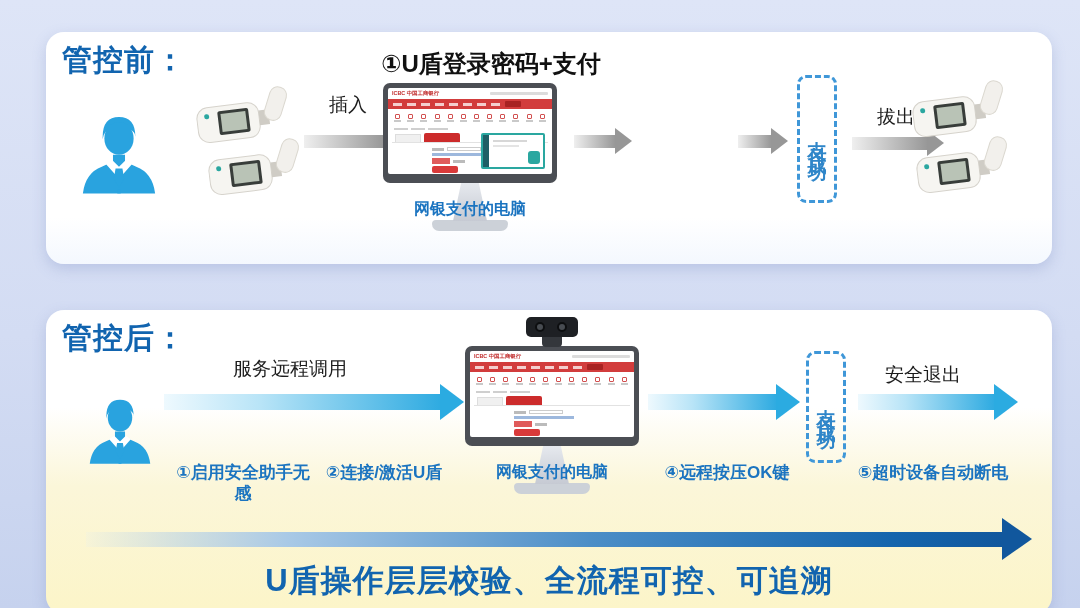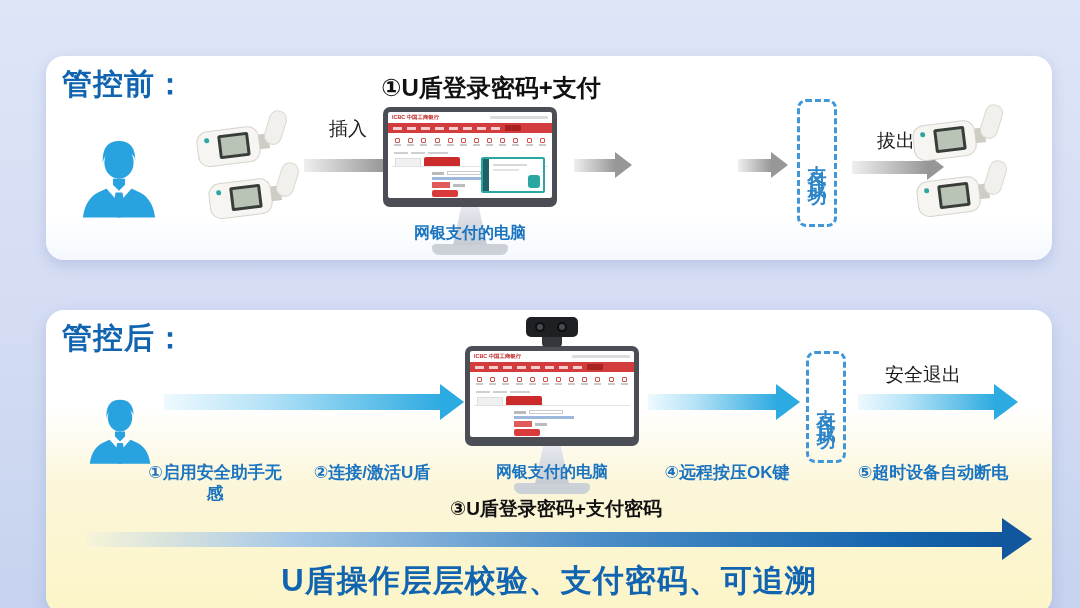--- a/index.html
+++ b/index.html
@@ -2,21 +2,21 @@
 <html><head>
 <meta charset="utf-8">
 <style>
   * { margin:0; padding:0; box-sizing:border-box; }
   body { font-family: "Liberation Sans", "DejaVu Sans", sans-serif; background:#c9d4ee; }
   .canvas { position:relative; width:1080px; height:608px; overflow:hidden;
             background:linear-gradient(180deg,#dee5f7 0%,#d3dcf3 55%,#c6d2ee 100%); }
 
   .panel { position:absolute; left:46px; width:1006px; border-radius:18px;
            box-shadow:0 5px 14px rgba(110,130,185,.28); }
-  .panel-before { top:56px; height:204px;
+  .panel-before { top:32px; height:232px;
            background:linear-gradient(180deg,#ffffff 0%,#ffffff 80%,#f4f8fe 100%); }
   .panel-after  { top:266px; height:304px;
            background:linear-gradient(180deg,#ffffff 0%,#ffffff 32%,#fbf6d9 58%,#fcf5c8 100%);margin-top:44px; }
 
   .panel-title { position:absolute; left:16px; top:8px; font-size:30px; font-weight:bold;
                  color:#1164af; letter-spacing:1px; }
 
   .lbl   { position:absolute; color:#1c1c1c; font-size:19px; text-align:center; }
   .lbl-b { position:absolute; color:#111; font-size:24px; font-weight:bold; text-align:center; }
   .num-blue { position:absolute; color:#1b74c0; font-size:17px; font-weight:bold; text-align:center; line-height:1.25; }
@@ -298,20 +298,21 @@
 
     <svg class="person" style="left:38px;top:82px;" width="72" height="76" viewBox="0 0 100 100">
       <path fill="#29a3df" d="M31 31 Q31 8 50 8 Q69 8 69 31 Q69 25 62 22 Q51 17 42 21 Q32 24 31 34 Z"></path>
       <ellipse cx="50" cy="33" rx="17" ry="19" fill="#29a3df"></ellipse>
       <path fill="#29a3df" d="M8 97 Q11 73 30 66 L43 60 L43 52 L57 52 L57 60 L70 66 Q89 73 92 97 Z"></path>
       <path fill="#ffffff" d="M35 63 L50 80 L65 63 L58 58 L50 66 L42 58 Z"></path>
       <path fill="#29a3df" d="M46 68 L54 68 L56 80 L50 90 L44 80 Z"></path>
       <rect x="48" y="93" width="4" height="4" fill="#29a3df"></rect>
     </svg>
 
+    <div class="lbl" style="left:124px;top:46px;width:240px;">服务远程调用</div>
     <div class="arrow arrow-blue" style="left:118px;top:74px;width:300px;">
       <div class="shaft"></div>
         <div class="head"></div>
     </div>
 
     <div class="monitor" style="left:419px;top:36px;">
       <div class="webcam">
         <div class="wc-body">
             <i class="l1"></i>
             <i class="l2"></i>
@@ -424,29 +425,28 @@
     <div class="success-box" style="left:760px;top:41px;width:40px;height:112px;">
       <span>支付成功</span>
     </div>
 
     <div class="lbl" style="left:797px;top:52px;width:160px;text-align:center;">安全退出</div>
     <div class="arrow arrow-blue" style="left:812px;top:74px;width:160px;">
       <div class="shaft"></div>
         <div class="head"></div>
     </div>
 
-    <div class="num-blue" style="left:94px;top:152px;width:150px;">
+    <div class="num-blue" style="left:122px;top:152px;width:150px;">
       <div>①启用安全助手无感</div>
     </div>
-    <div class="num-blue" style="left:256px;top:152px;width:140px;">②连接/激活U盾</div>
-    <div class="lbl-b" style="left:330px;top:186px;width:360px;font-size:19px;">③U盾登录密码+支付密码</div>
+    <div class="num-blue" style="left:268px;top:152px;width:140px;">②连接/激活U盾</div>
     <div class="num-blue" style="left:586px;top:152px;width:190px;">④远程按压OK键</div>
     <div class="num-blue" style="left:792px;top:152px;width:190px;">⑤超时设备自动断电</div>
 
     <div class="arrow arrow-long" style="left:40px;top:208px;width:946px;">
       <div class="shaft"></div>
         <div class="head"></div>
     </div>
 
-    <div class="slogan" style="top:250px;">U盾操作层层校验、支付密码、可追溯</div>
+    <div class="slogan" style="top:250px;">U盾操作层层校验、全流程可控、可追溯</div>
   </div>
 
 </div>
 
 </body></html>

